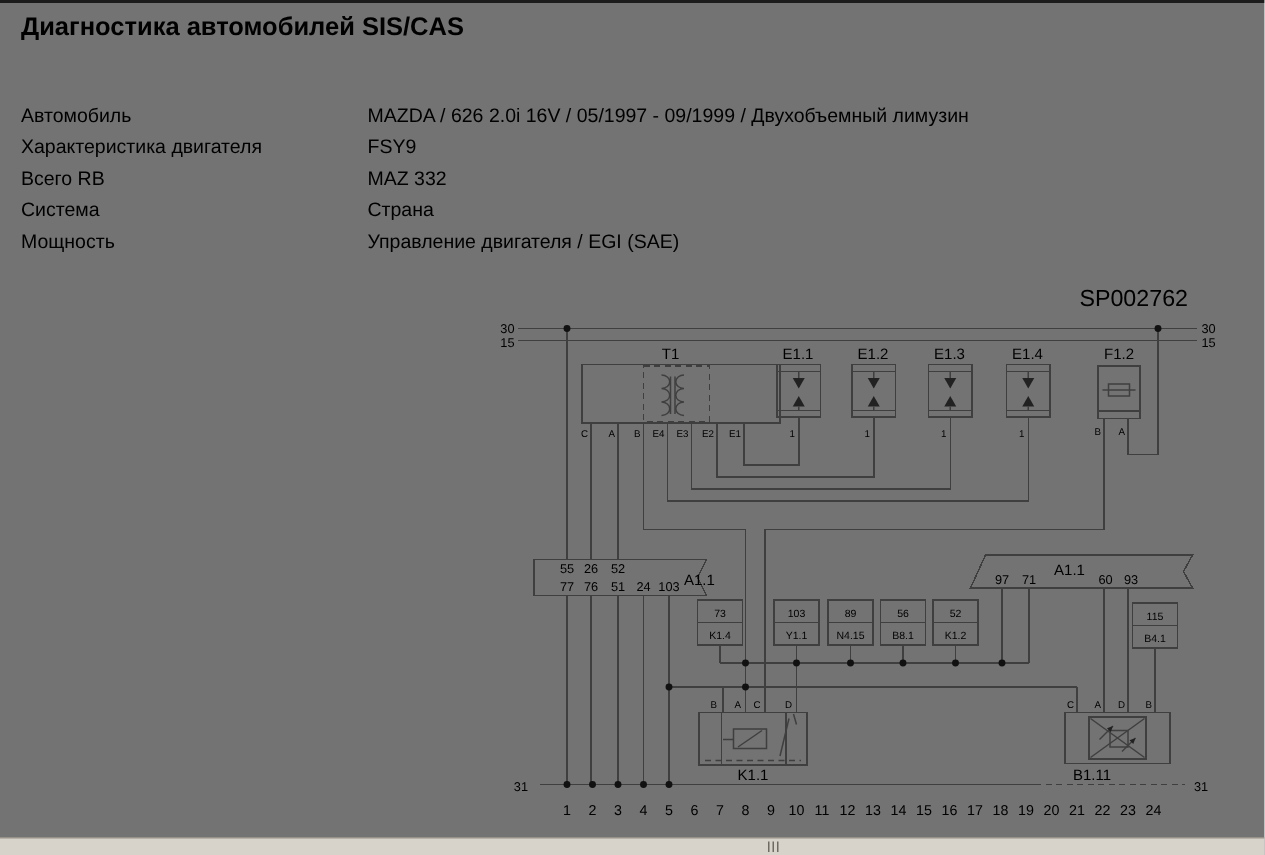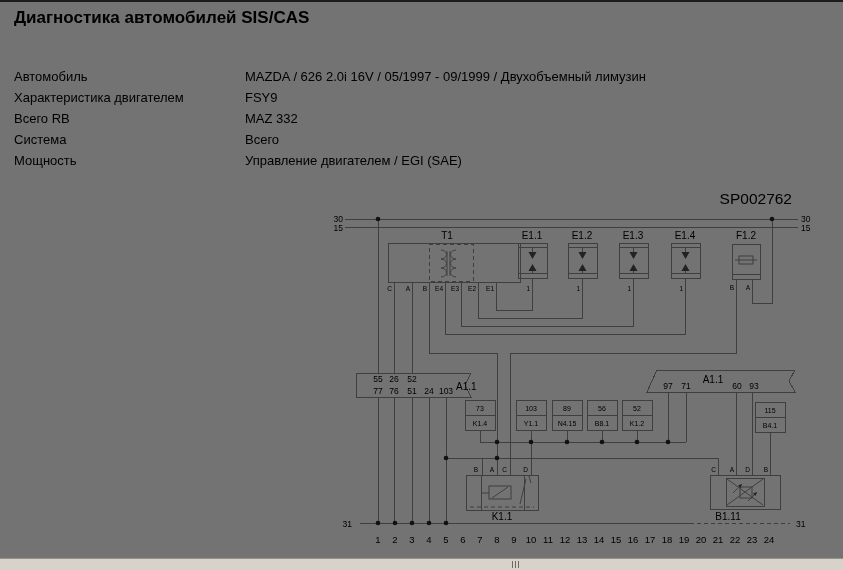--- a/index.html
+++ b/index.html
@@ -29,24 +29,24 @@
 </style>
 </head>
 <body>
 
 <div id="stage">
   <div id="topline"></div>
   <div id="page-title">Диагностика автомобилей SIS/CAS</div>
 
   <div id="info">
     <div class="irow"><span class="ilabel">Автомобиль</span><span class="ivalue">MAZDA / 626 2.0i 16V / 05/1997 - 09/1999 / Двухобъемный лимузин</span></div>
-    <div class="irow"><span class="ilabel">Характеристика двигателем</span><span class="ivalue">FSY9</span></div>
+    <div class="irow"><span class="ilabel">Характеристика двигателя</span><span class="ivalue">FSY9</span></div>
     <div class="irow"><span class="ilabel">Всего RB</span><span class="ivalue">MAZ 332</span></div>
-    <div class="irow"><span class="ilabel">Система</span><span class="ivalue">Всего</span></div>
-    <div class="irow"><span class="ilabel">Мощность</span><span class="ivalue">Управление двигателем / EGI (SAE)</span></div>
+    <div class="irow"><span class="ilabel">Система</span><span class="ivalue">Страна</span></div>
+    <div class="irow"><span class="ilabel">Мощность</span><span class="ivalue">Управление двигателя / EGI (SAE)</span></div>
   </div>
 
   <svg width="843" height="558" viewBox="0 0 843 558">
 
     <text x="792" y="204" class="t15 end">SP002762</text>
 
     <g>
       <line class="wire" x1="345" y1="219" x2="798" y2="219"></line>
       <line class="wire" x1="345" y1="227" x2="798" y2="227"></line>
       <text x="343" y="222" class="t8 end">30</text>

